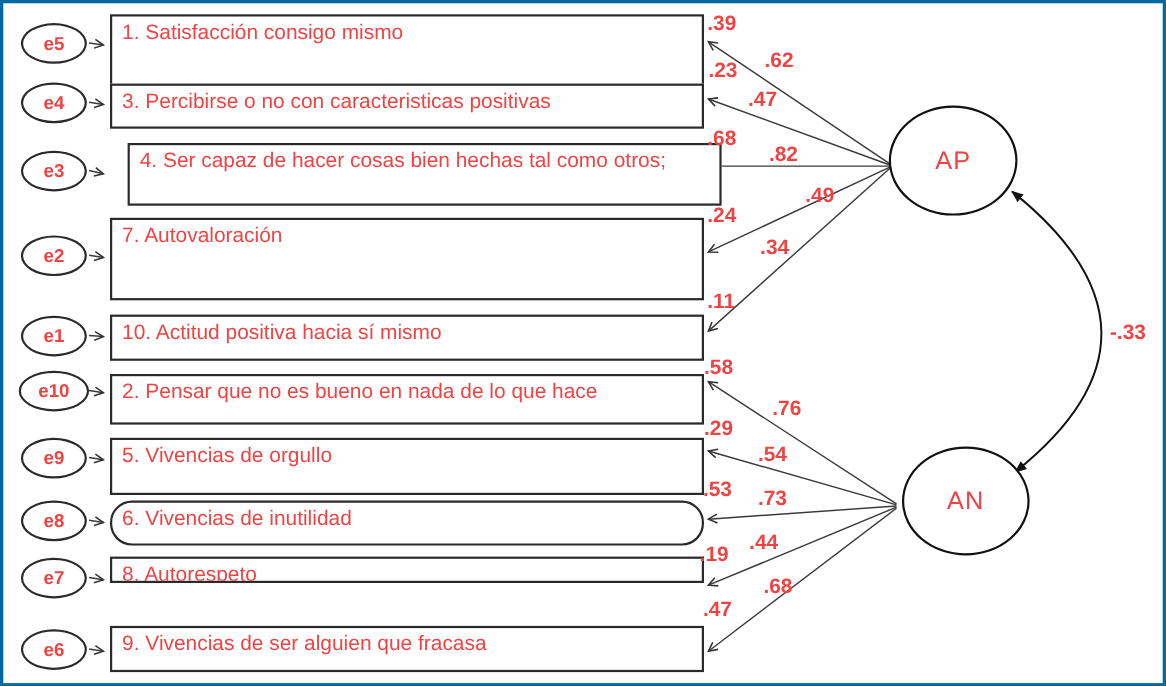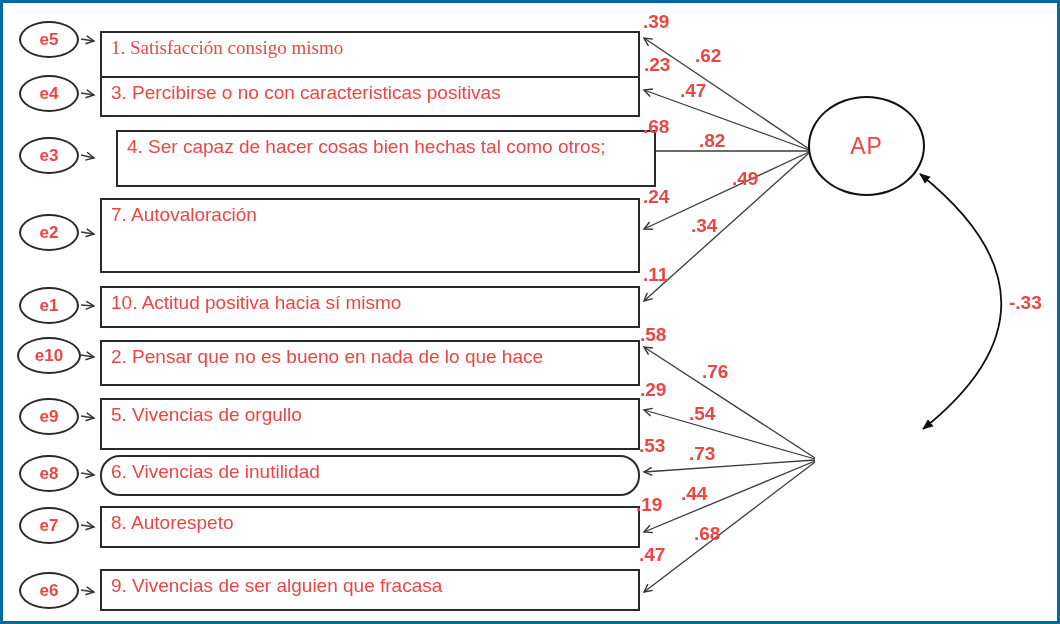--- a/index.html
+++ b/index.html
@@ -103,29 +103,29 @@
   <div class="err" style="left:16px;top:72px;">e4</div>
   <div class="err" style="left:16px;top:134px;">e3</div>
   <div class="err" style="left:16px;top:211px;">e2</div>
   <div class="err" style="left:16px;top:284px;">e1</div>
   <div class="err" style="left:14px;top:334px;width:64px;">e10</div>
   <div class="err" style="left:16px;top:395px;">e9</div>
   <div class="err" style="left:16px;top:452px;">e8</div>
   <div class="err" style="left:16px;top:504px;">e7</div>
   <div class="err" style="left:16px;top:569px;">e6</div>
 
-  <div class="box" style="top:28px;height:66px;font-family:Liberation Serif, serif;">1. Satisfacción consigo mismo</div>
+  <div class="box" style="top:10px;height:66px;">1. Satisfacción consigo mismo</div>
   <div class="box" style="top:73px;height:41px;">3. Percibirse o no con caracteristicas positivas</div>
   <div class="box" style="top:127px;height:57px;margin-left:16px;">4. Ser capaz de hacer cosas bien hechas tal como otros;</div>
   <div class="box" style="top:195px;height:75px;">7. Autovaloración</div>
   <div class="box" style="top:283px;height:42px;">10. Actitud positiva hacia sí mismo</div>
   <div class="box" style="top:337px;height:46px;">2. Pensar que no es bueno en nada de lo que hace</div>
   <div class="box" style="top:395px;height:52px;">5. Vivencias de orgullo</div>
   <div class="box" style="top:452px;height:41px;border-radius:20px;">6. Vivencias de inutilidad</div>
-  <div class="box" style="top:503px;height:42px;">8. Autorespeto</div>
+  <div class="box" style="top:503px;height:24px;">8. Autorespeto</div>
   <div class="box" style="top:566px;height:42px;">9. Vivencias de ser alguien que fracasa</div>
 
   <div class="num" style="left:640px;top:9px;">.39</div>
   <div class="num" style="left:641px;top:52px;">.23</div>
   <div class="num" style="left:640px;top:114px;">.68</div>
   <div class="num" style="left:640px;top:184px;">.24</div>
   <div class="num" style="left:640px;top:262px;">.11</div>
   <div class="num" style="left:637px;top:322px;">.58</div>
   <div class="num" style="left:637px;top:377px;">.29</div>
   <div class="num" style="left:636px;top:433px;">.53</div>
@@ -137,16 +137,17 @@
   <div class="num" style="left:696px;top:128px;">.82</div>
   <div class="num" style="left:729px;top:166px;">.49</div>
   <div class="num" style="left:688px;top:213px;">.34</div>
   <div class="num" style="left:699px;top:359px;">.76</div>
   <div class="num" style="left:686px;top:401px;">.54</div>
   <div class="num" style="left:686px;top:441px;">.73</div>
   <div class="num" style="left:678px;top:481px;">.44</div>
   <div class="num" style="left:691px;top:521px;">.68</div>
 
   <div class="factor" style="left:805px;top:93px;width:117px;height:100px;">AP</div>
+  <div class="factor" style="left:817px;top:403px;width:116px;height:99px;">AN</div>
 
   <div class="num" style="left:1006px;top:290px;">-.33</div>
 
 </div>
 
 </body></html>

